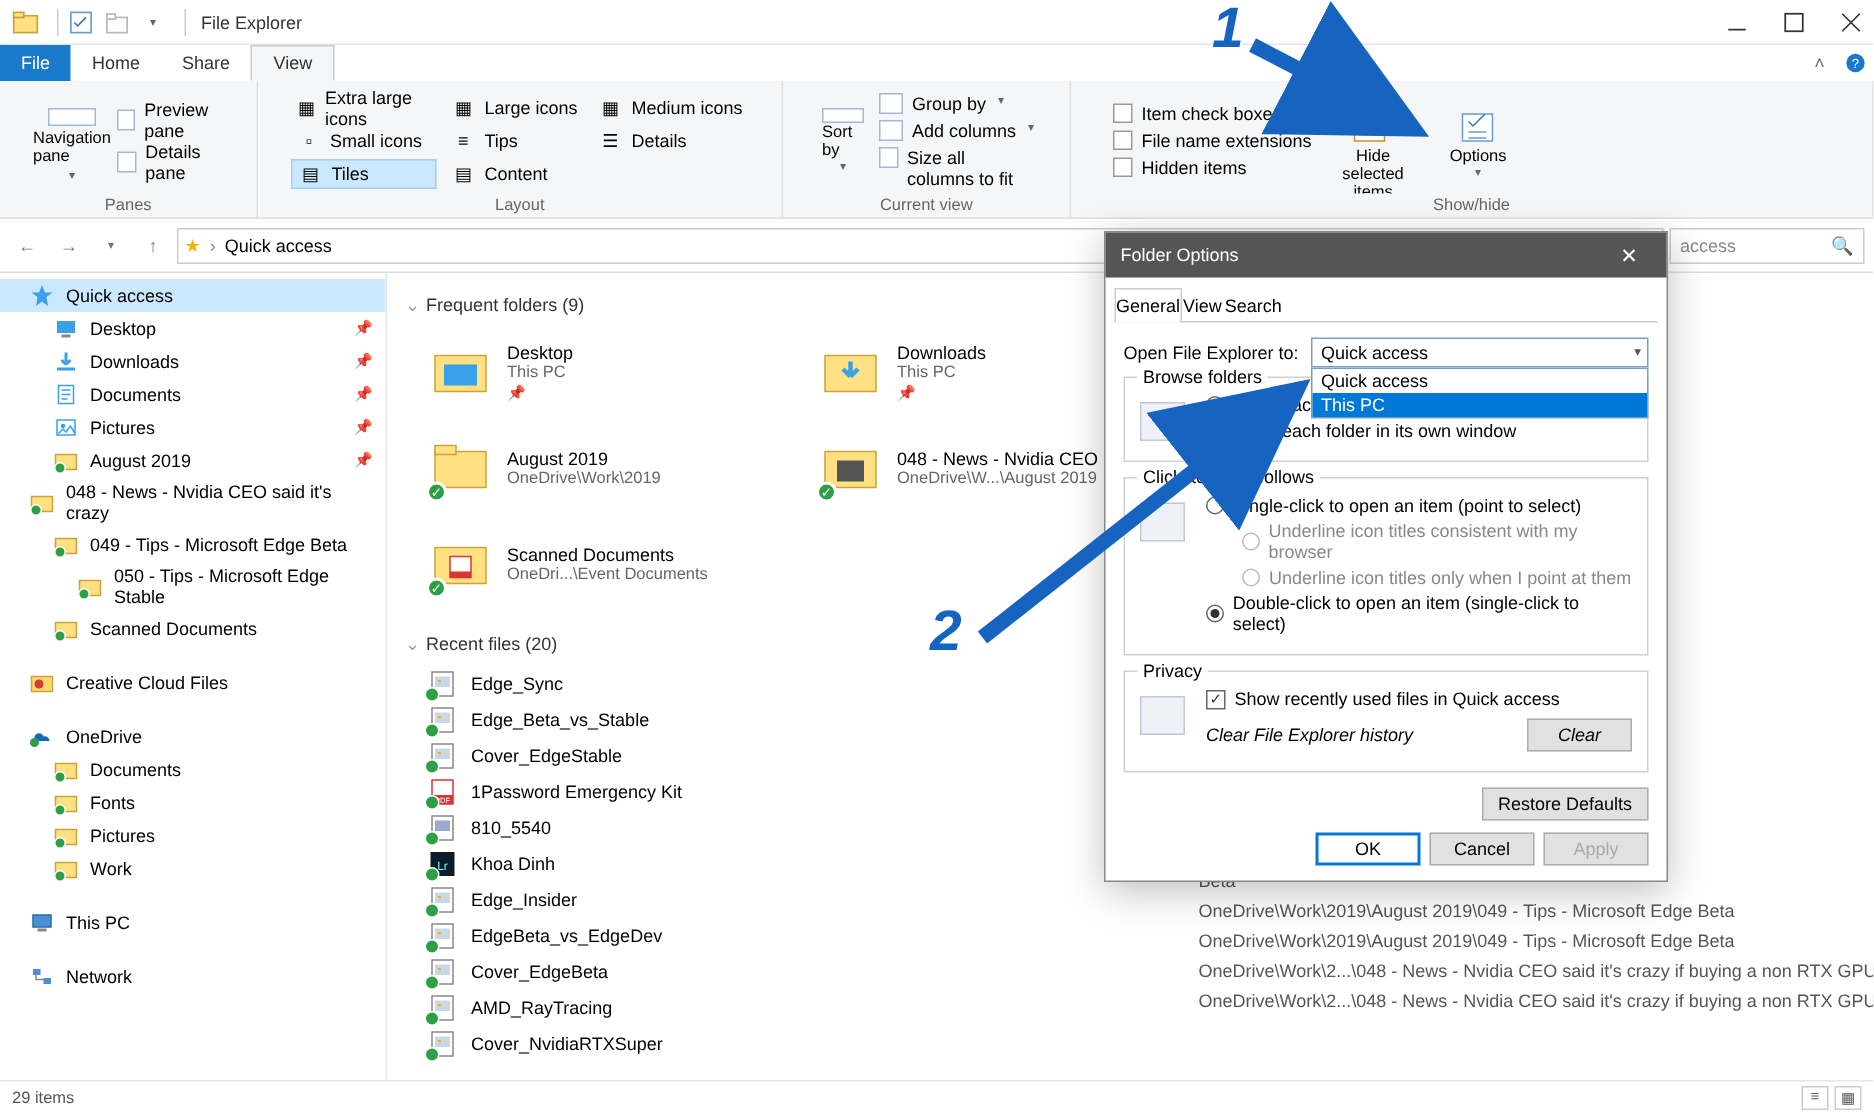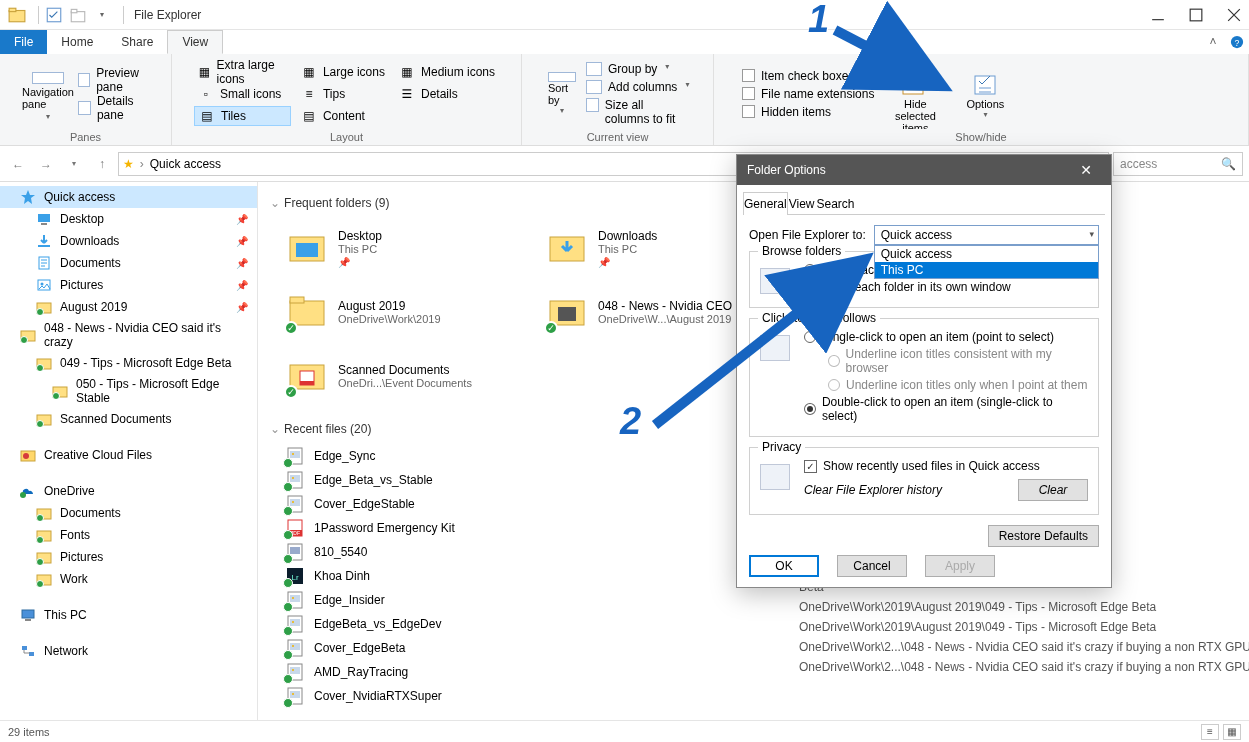--- a/index.html
+++ b/index.html
@@ -107,21 +107,21 @@
 .fieldset { border: 1px solid #d0d0d0; padding: 8px 10px 10px 10px; margin: 6px 0 10px 0; position: relative; }
 .fieldset .legend { position: absolute; top: -8px; left: 8px; background: #fff; padding: 0 4px; font-size: 12px; }
 .fieldset .row { display: flex; align-items: center; gap: 6px; font-size: 12px; margin: 3px 0 3px 44px; }
 .fieldset .row.sub { margin-left: 68px; color: #888; }
 .fieldset .row .radio { width: 12px; height: 12px; border: 1px solid #666; border-radius: 50%; display: inline-flex; align-items: center; justify-content: center; }
 .fieldset .row .radio.checked::after { content: ""; width: 6px; height: 6px; background: #333; border-radius: 50%; }
 .fieldset .row .radio.sub { border-color: #bbb; }
 .fieldset .row .checkbox { width: 13px; height: 13px; border: 1px solid #666; display: inline-flex; align-items: center; justify-content: center; font-size: 10px; color: #333; }
 .fieldset .row .checkbox.checked::after { content: "✓"; }
 .fieldset .side-icon { position: absolute; left: 10px; top: 16px; width: 30px; height: 26px; border: 1px solid #c0c8d8; background: #eef2f8; }
-.dlg-buttons { display: flex; gap: 18px; margin-top: 6px; }
+.dlg-buttons { display: flex; justify-content: flex-end; gap: 6px; margin-top: 6px; }
 .dlg-buttons button, .btn { min-width: 70px; height: 22px; border: 1px solid #adadad; background: #e1e1e1; font-size: 12px; padding: 0 10px; }
 .dlg-buttons button.primary { border: 2px solid #0078d7; background: #fff; }
 .dlg-buttons button.disabled { color: #aaa; }
 .btn { display: inline-flex; align-items: center; justify-content: center; }
 
 
 .anno { position: absolute; pointer-events: none; z-index: 100; }
 .anno-num { font-family: "Segoe UI", Arial, sans-serif; font-weight: 800; font-style: italic; font-size: 38px; color: #1764c0; text-shadow: 1px 1px 0 #fff; }
 
 svg.icon16 { width: 16px; height: 16px; }

